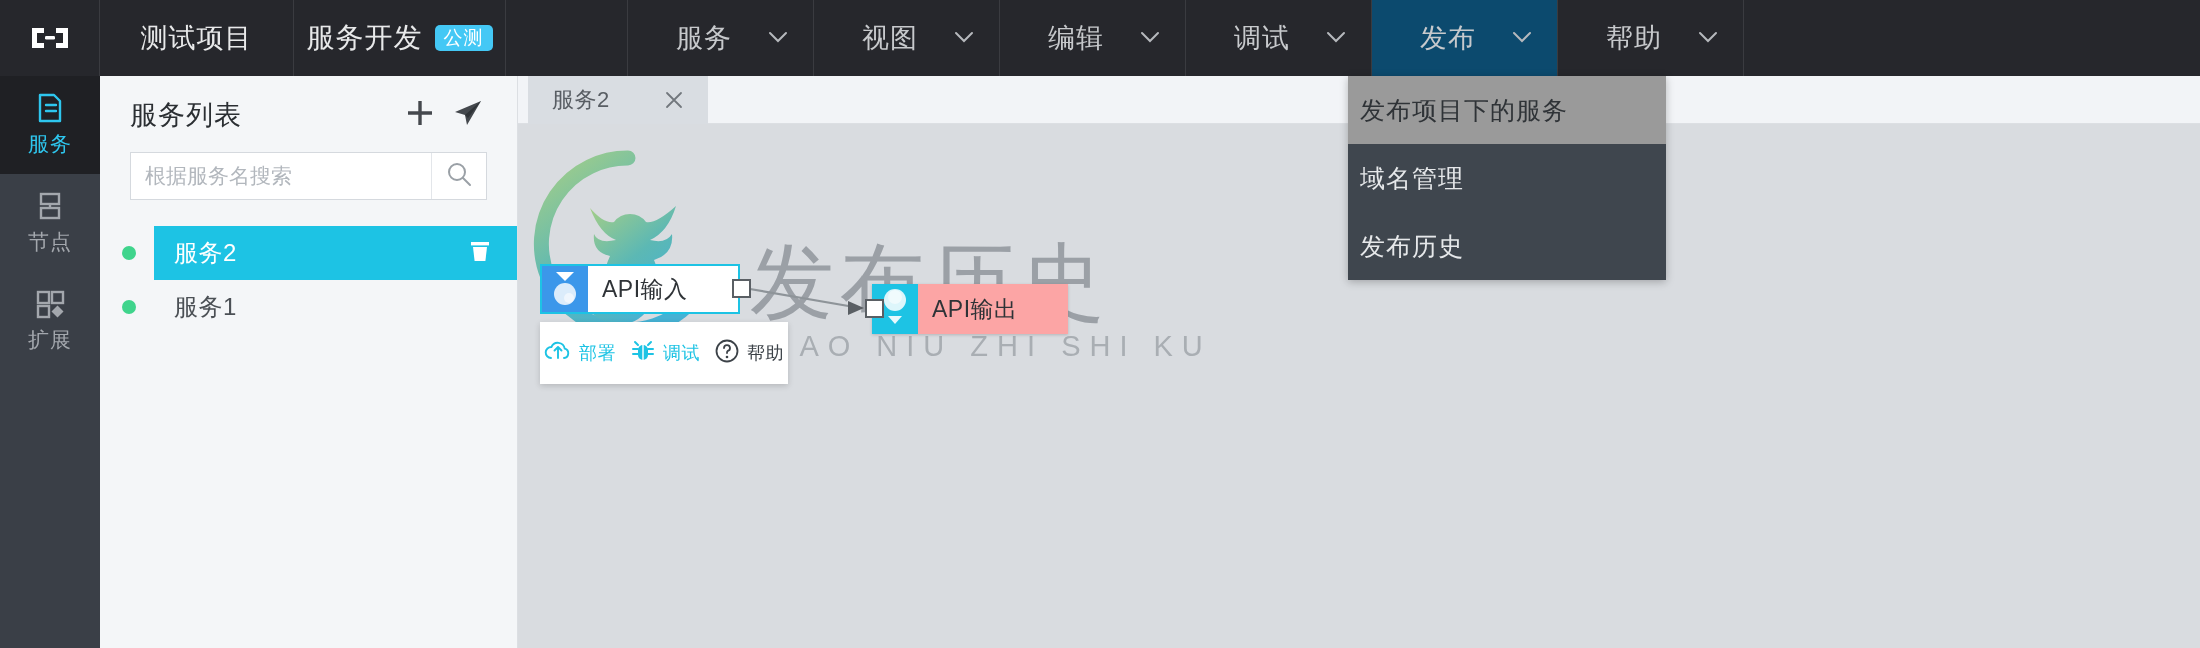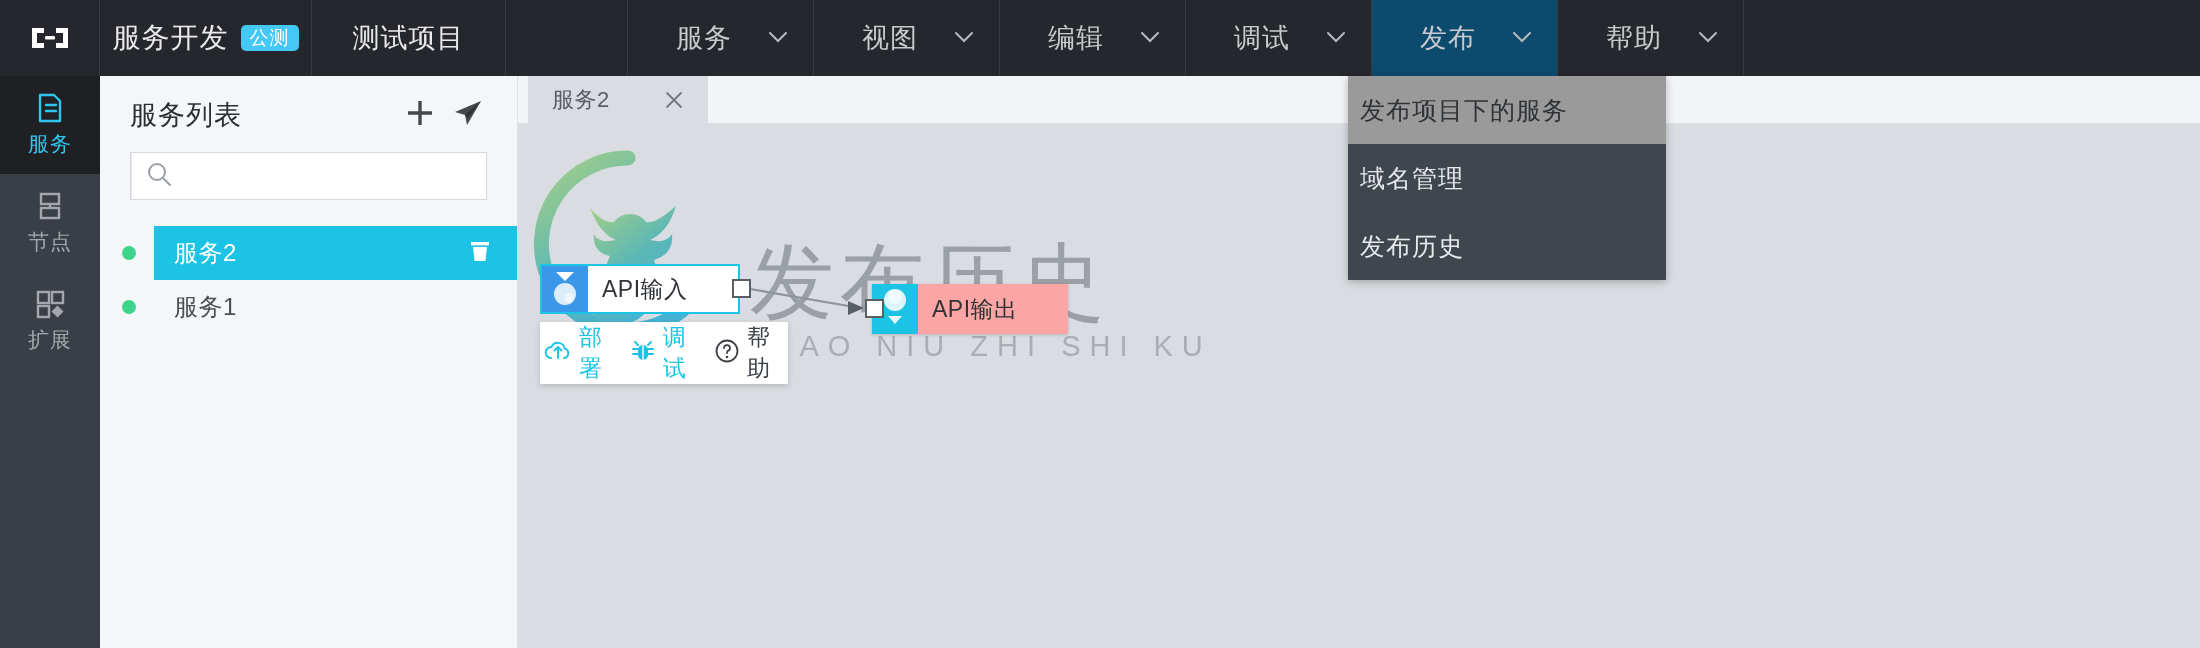--- a/index.html
+++ b/index.html
@@ -354,21 +354,21 @@
     justify-content: center;
     gap: 6px;
   }
   .act {
     display: inline-flex;
     align-items: center;
     gap: 7px;
     cursor: pointer;
     padding: 0 4px;
   }
-  .act-label { font-size: 23px; letter-spacing: 0.5px; }
+  .act-label { font-size: 18px; letter-spacing: 0.5px; }
   .act-cyan .act-label { color: #1dc3e4; }
   .act-dark .act-label { color: #3c4248; }
 
   
   .dropdown {
     position: absolute;
     left: 1348px; top: 76px;
     width: 318px;
     background: #3f464e;
     z-index: 50;
@@ -398,27 +398,27 @@
   <div class="topbar-cell logo-cell">
     <span class="logo-glyph">
       <svg width="44" height="32" viewBox="0 0 44 32">
         <path d="M4 6 h12 v5 H9 v10 h7 v5 H4 Z" fill="#ffffff"></path>
         <path d="M40 6 h-12 v5 h7 v10 h-7 v5 h12 Z" fill="#ffffff"></path>
         <rect x="17" y="14" width="10" height="3.5" rx="1.2" fill="#ffffff"></rect>
       </svg>
     </span>
   </div>
 
+  <div class="topbar-cell project-cell">
+    <span class="project-title">测试项目</span>
+  </div>
+
   <div class="topbar-cell app-cell">
     <span class="app-title">服务开发</span>
     <span class="beta-badge">公测</span>
-  </div>
-
-  <div class="topbar-cell project-cell">
-    <span class="project-title">测试项目</span>
   </div>
 
   <div class="topbar-cell spacer-cell"></div>
 
   <div class="topbar-cell menu-cell">
     <span class="menu-label">服务</span>
     <span class="menu-caret">
       <svg width="20" height="12" viewBox="0 0 20 12">
           <path d="M2 2 L10 10 L18 2" stroke="#b6b9bd" stroke-width="2" fill="none" stroke-linecap="round"></path>
         </svg>
@@ -526,20 +526,21 @@
       <span>
         <svg width="30" height="30" viewBox="0 0 30 30">
           <path d="M28 3 L2 14 L12 17 L14 27 Z" fill="#44484d"></path>
           <path d="M12 17 L28 3 L15 20 Z" fill="#2f3337"></path>
         </svg>
       </span>
     </span>
   </div>
 
   <div class="search-wrap">
+    <input class="search-input" type="text" placeholder="根据服务名搜索" style="">
     <span class="search-btn">
       <span>
         <svg width="26" height="26" viewBox="0 0 26 26">
           <circle cx="11" cy="11" r="8" fill="none" stroke="#9aa0a6" stroke-width="2"></circle>
           <path d="M17 17 L24 24" stroke="#9aa0a6" stroke-width="2" stroke-linecap="round"></path>
         </svg>
       </span>
     </span>
   </div>
 

